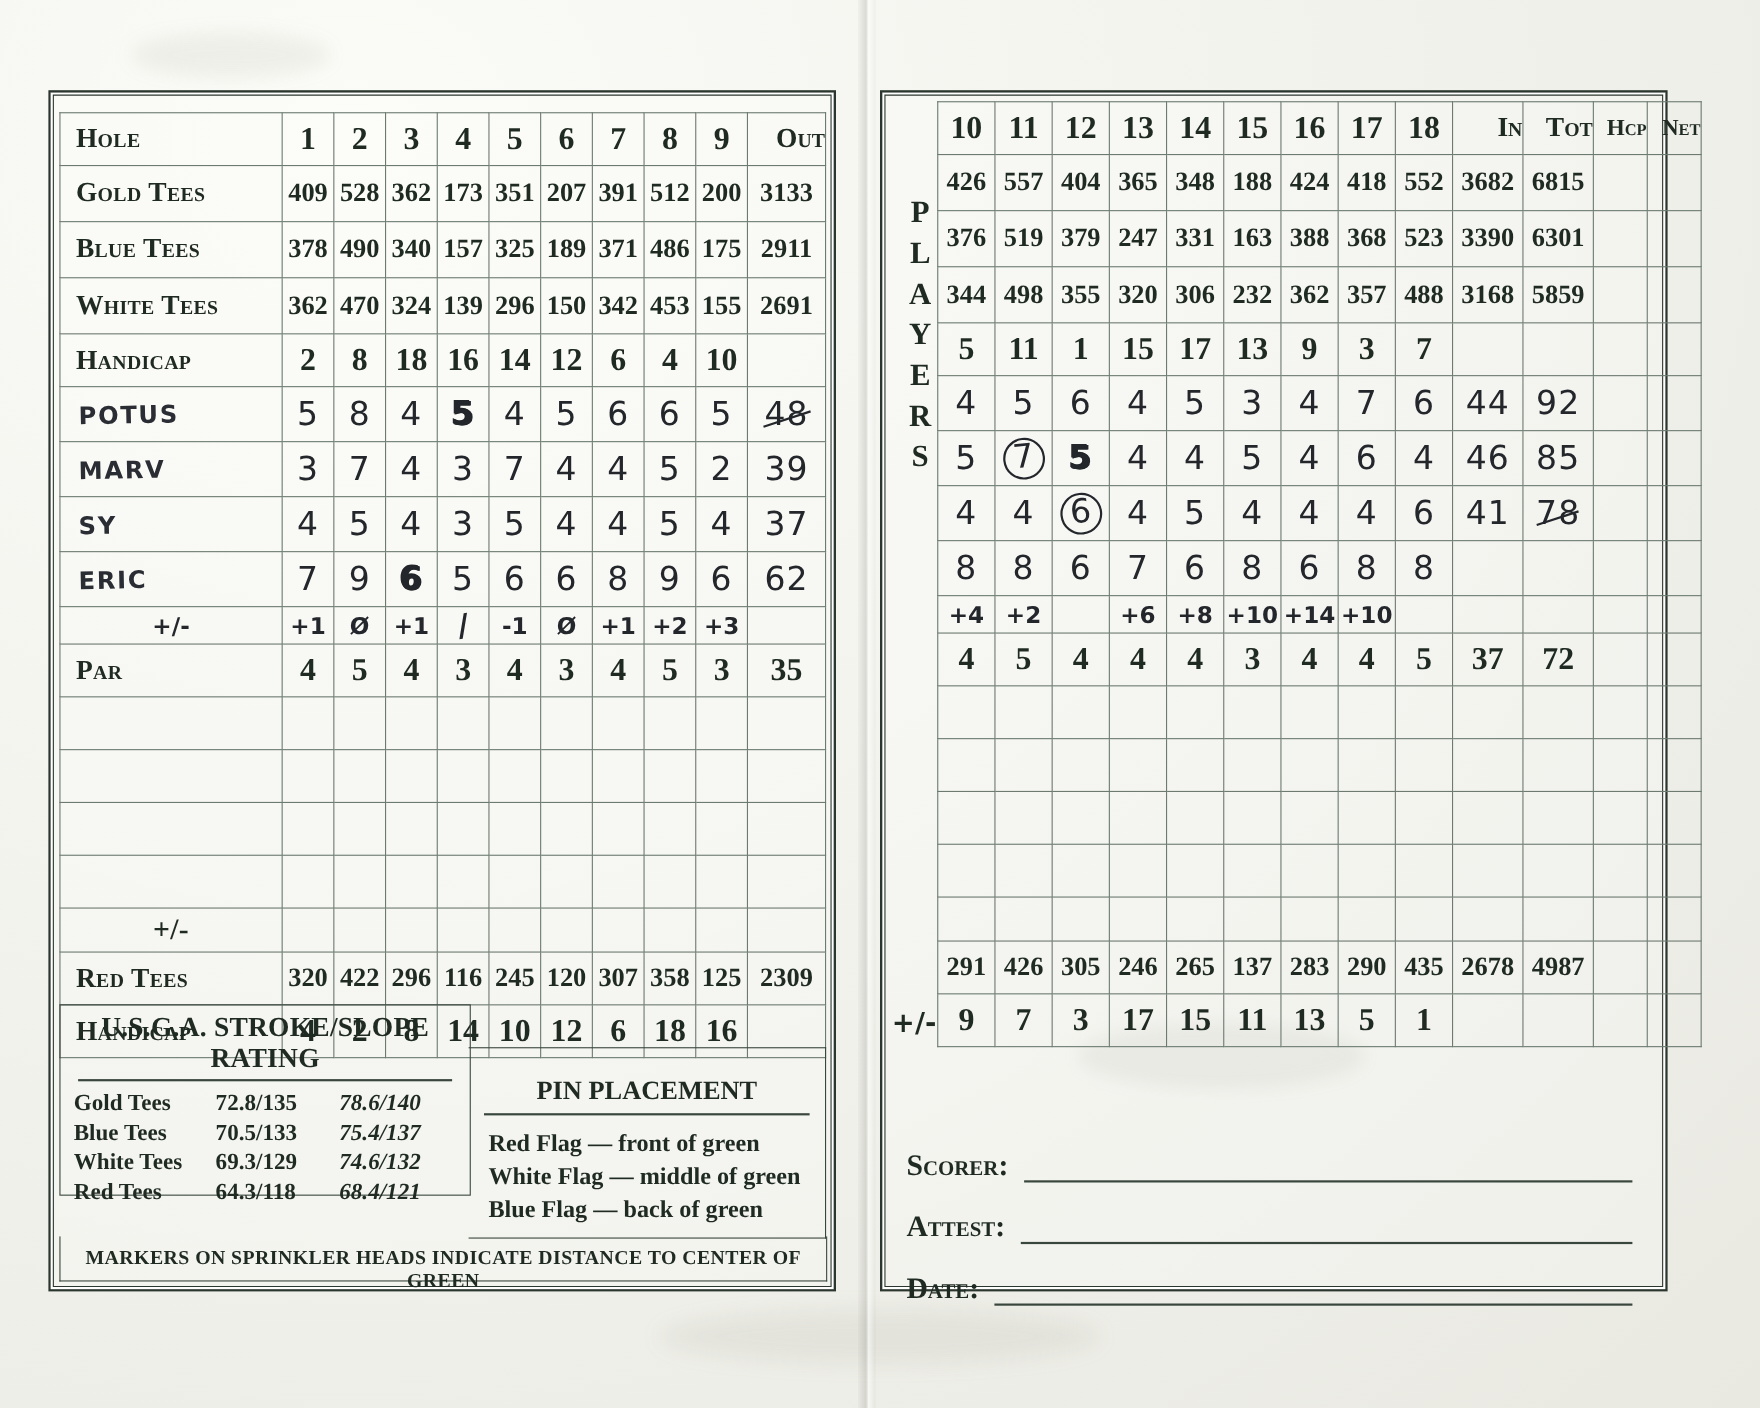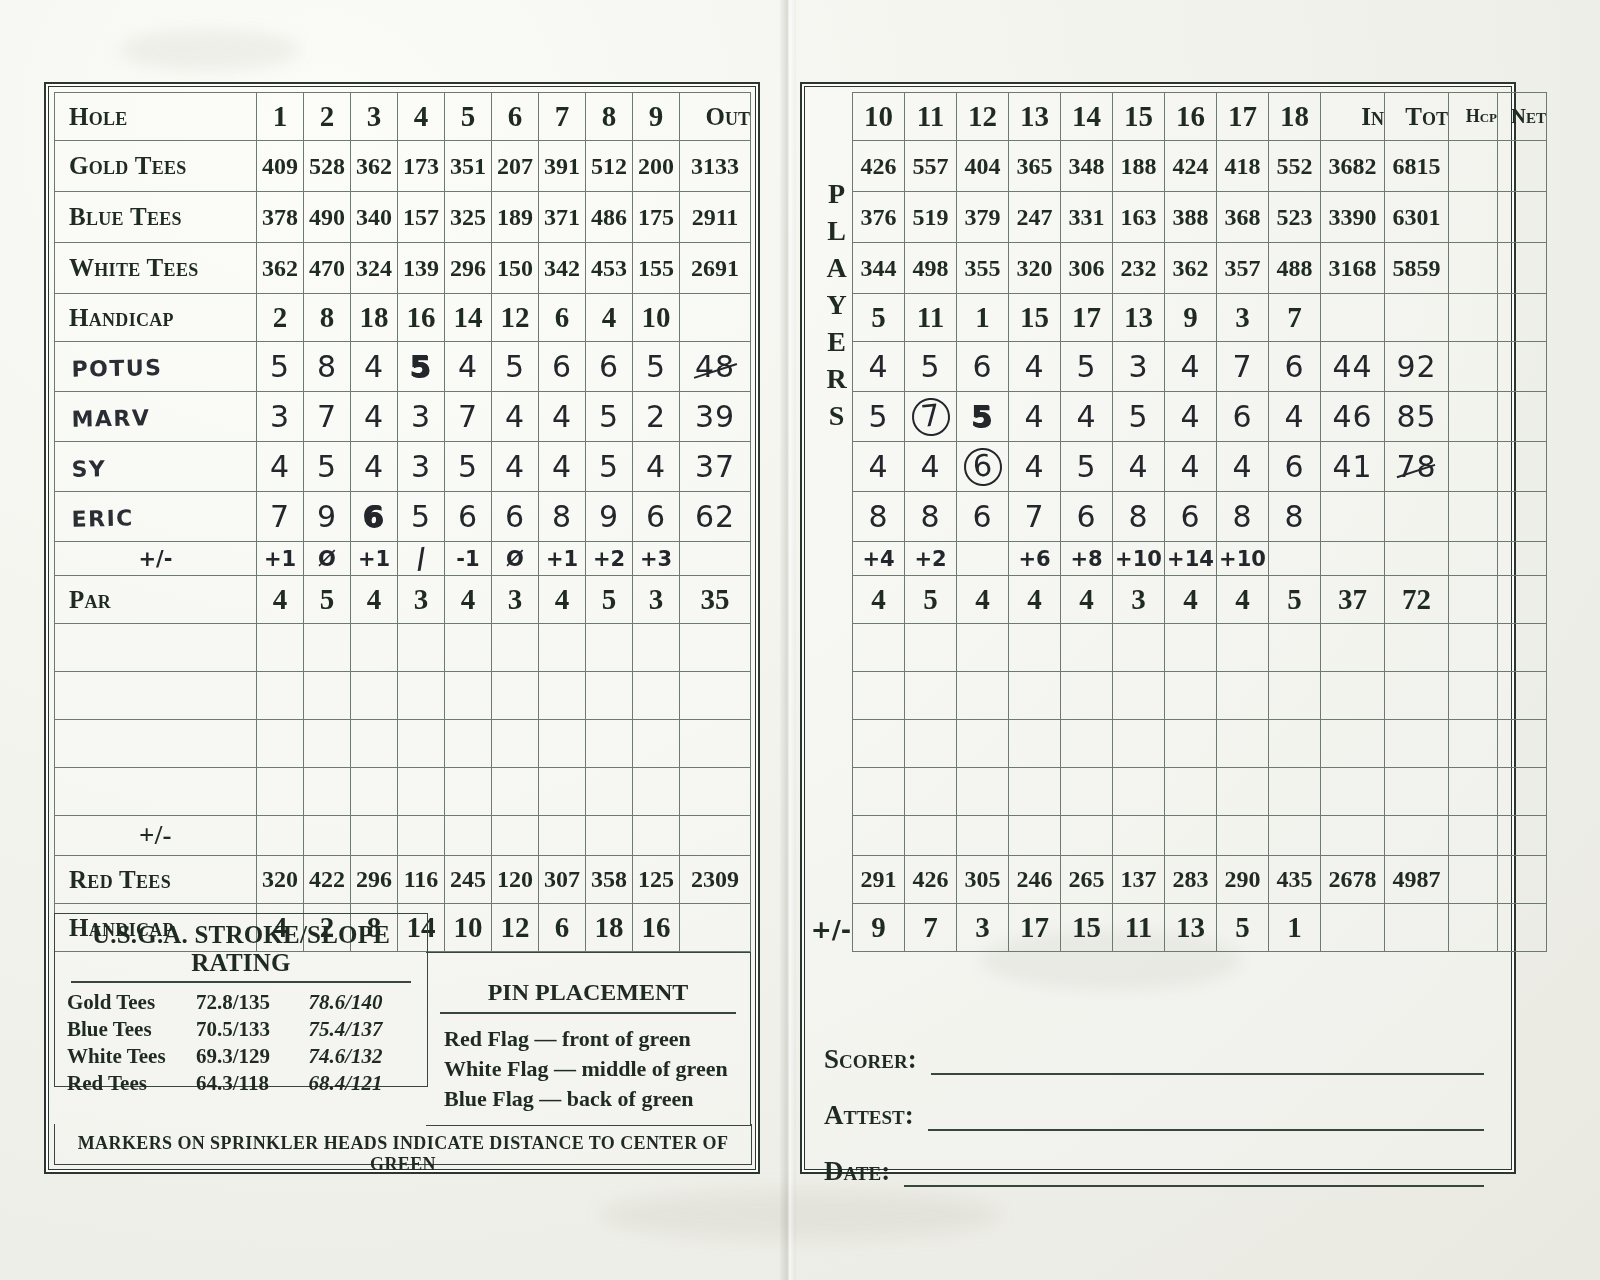--- a/index.html
+++ b/index.html
@@ -138,21 +138,21 @@
 
   <div class="smudge" style="left:120px;top:30px;width:180px;height:40px;background:rgba(150,150,130,.10);filter:blur(8px);"></div>
   <div class="smudge" style="left:980px;top:930px;width:260px;height:60px;background:rgba(140,140,120,.12);filter:blur(7px);"></div>
   <div class="smudge" style="left:600px;top:1190px;width:400px;height:50px;background:rgba(140,140,120,.10);filter:blur(9px);"></div>
 
   <div id="fold"></div>
 
   <div class="page" id="page-left">
     <div class="frame"></div>
 
-    <table id="tbl-front" style="left:10px;top:10px;width:696px;">
+    <table id="tbl-front" style="left:10px;top:20px;width:696px;">
       <colgroup>
         <col style="width:202px">
         <col span="9" style="width:47px">
         <col style="width:71px">
       </colgroup>
       <tbody>
         <tr style="height:48px">
           <td class="lbl">Hole</td>
           <td class="hdr">1</td>
           <td class="hdr">2</td>
@@ -452,21 +452,21 @@
           <td class="hdr">11</td>
           <td class="hdr">12</td>
           <td class="hdr">13</td>
           <td class="hdr">14</td>
           <td class="hdr">15</td>
           <td class="hdr">16</td>
           <td class="hdr">17</td>
           <td class="hdr">18</td>
           <td class="hdrsc">In</td>
           <td class="hdrsc">Tot</td>
-          <td class="hdrsc" style="font-size:18px">Hcp</td>
+          <td class="hdrsc" style="font-size:21px">Hcp</td>
           <td class="hdrsc" style="font-size:21px">Net</td>
         </tr>
         <tr style="height:51px">
           <td class="num">426</td>
           <td class="num">557</td>
           <td class="num">404</td>
           <td class="num">365</td>
           <td class="num">348</td>
           <td class="num">188</td>
           <td class="num">424</td>

